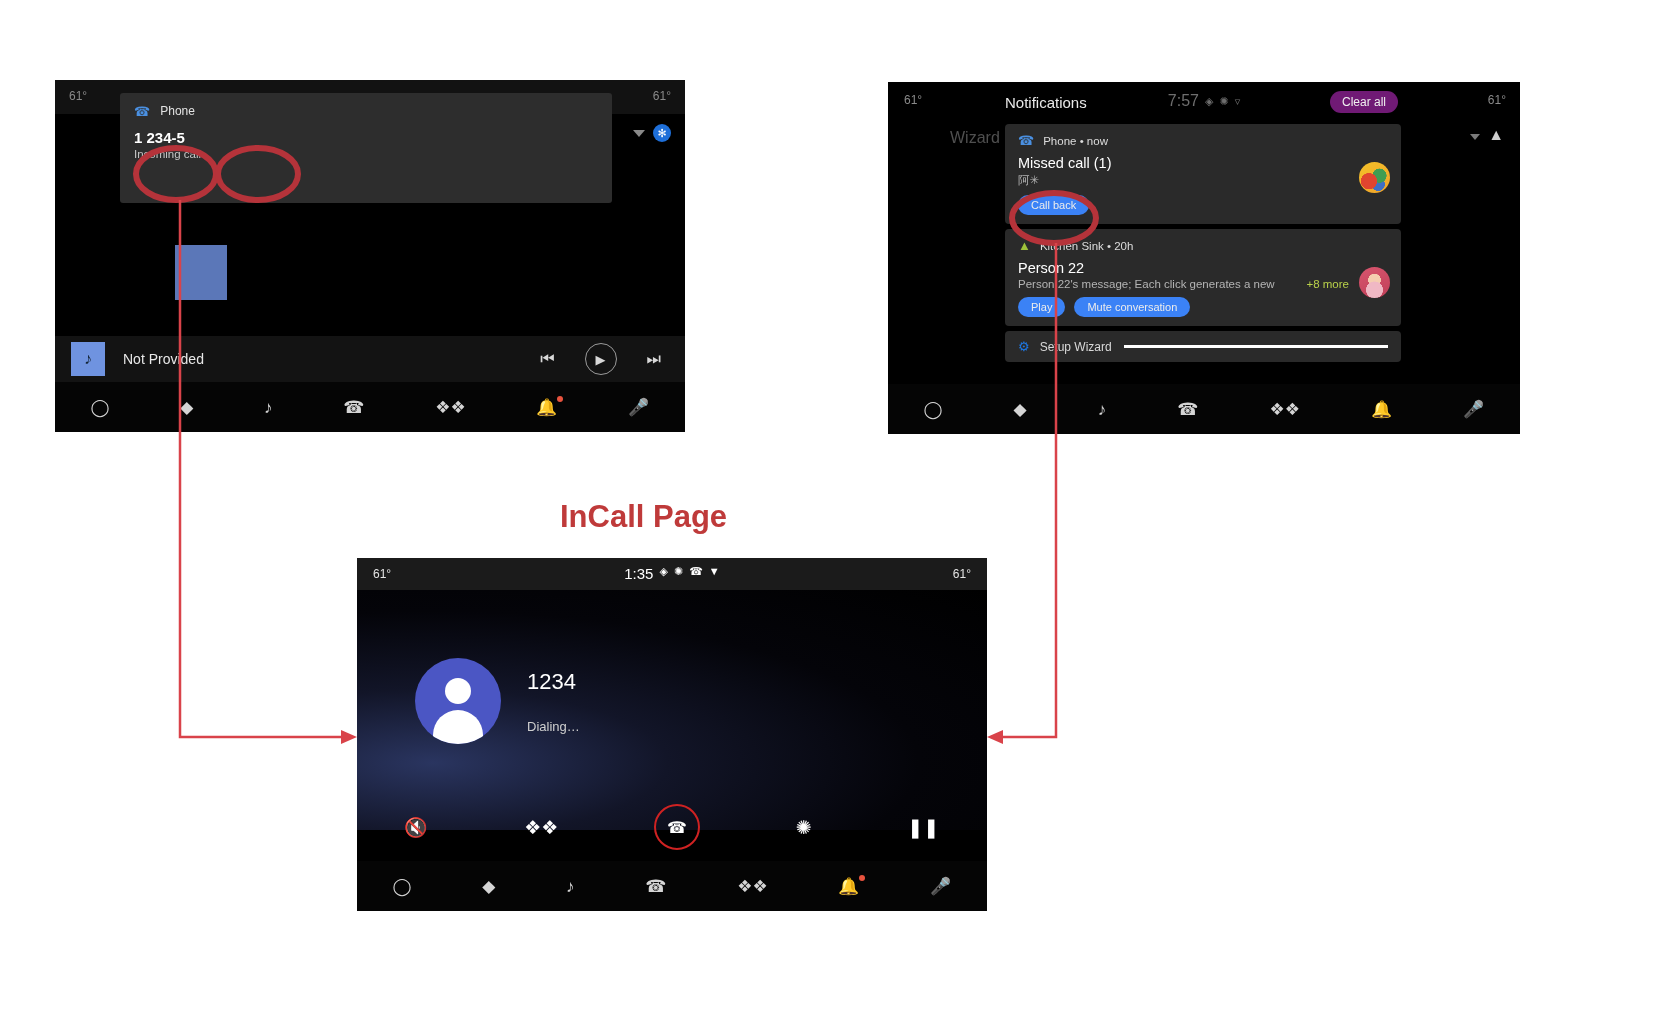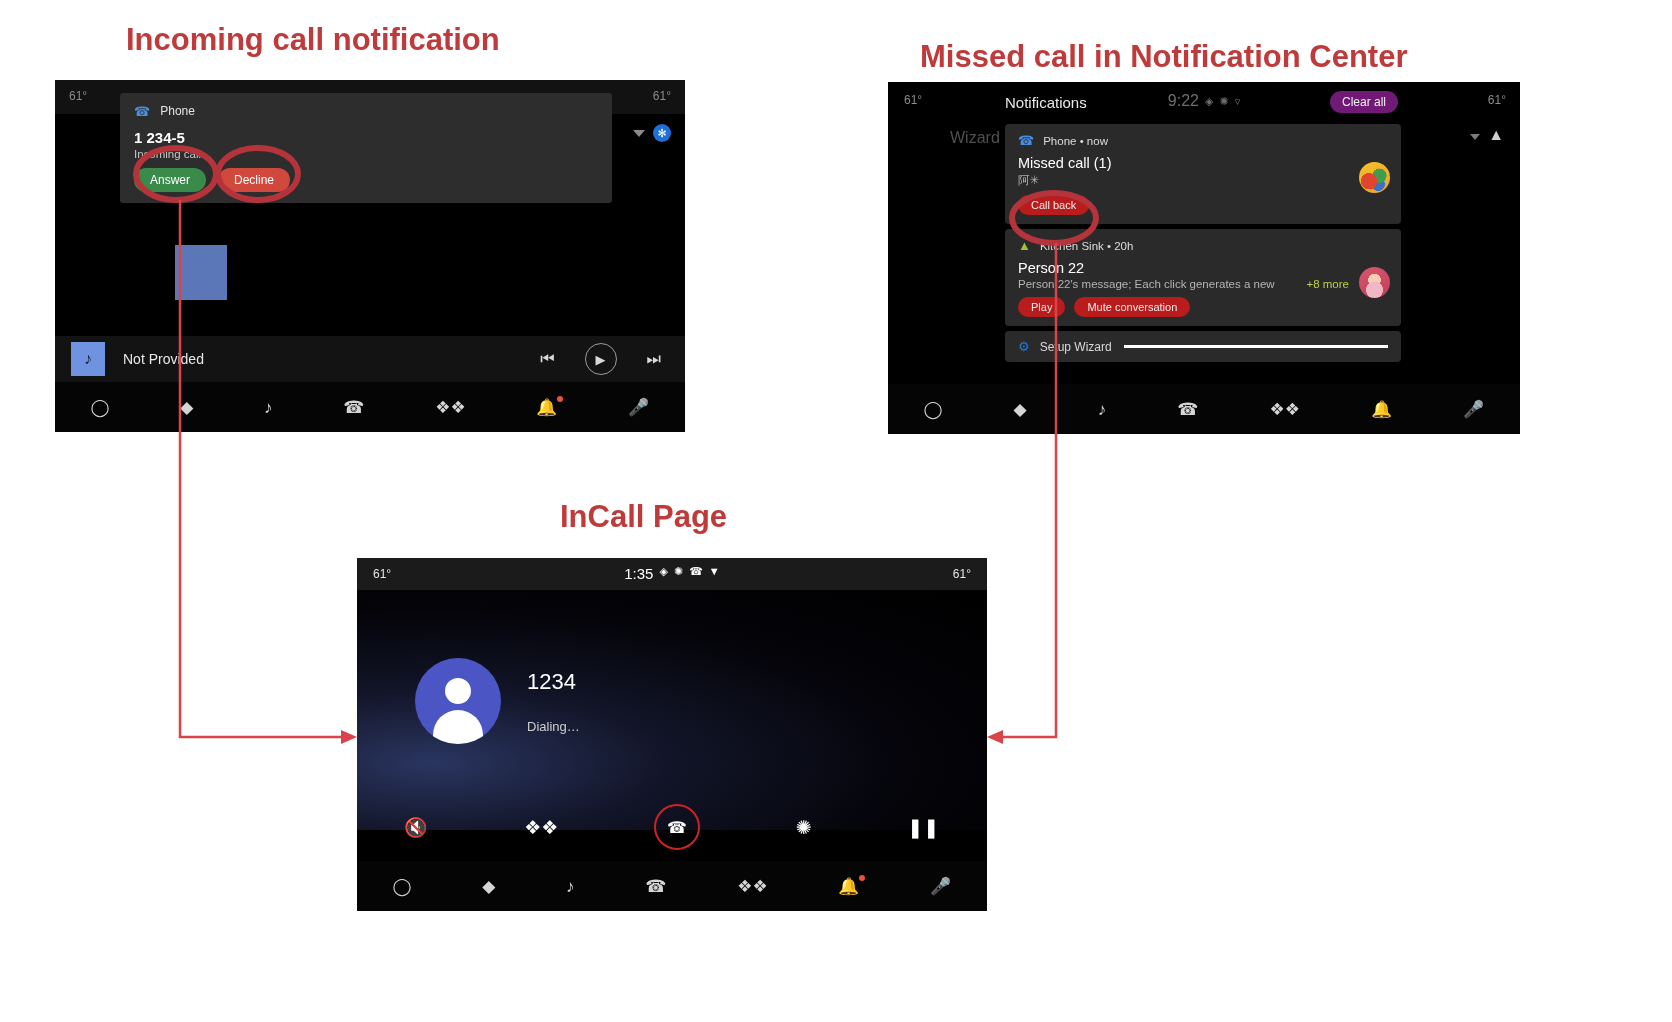--- a/index.html
+++ b/index.html
@@ -153,21 +153,21 @@
   .ncard {
     background: #2a2a2a; border-radius: 4px;
     padding: 9px 13px; margin-bottom: 5px; position: relative;
   }
   .ncard-head { display: flex; align-items: center; gap: 9px; }
   .ncard-app { color: #dcdcdc; font-size: 11.5px; }
   .ncard-title { color: #ffffff; font-size: 14.5px; margin-top: 7px; }
   .ncard-body { color: #b4b4b4; font-size: 11.5px; margin-top: 2px; }
   .ncard-actions { display: flex; gap: 9px; margin-top: 7px; }
   .chip {
-    background: #b91c1c; color: #ececec; border: none;
+    background: #3b82f6; color: #ececec; border: none;
     border-radius: 12px; padding: 4px 13px; font-size: 11px;
     font-family: "Liberation Sans", sans-serif; cursor: pointer;
   }
   .avatar {
     position: absolute; right: 11px; top: 38px;
     width: 31px; height: 31px; border-radius: 50%;
   }
   .avatar-mango {
     background:
       radial-gradient(circle at 32% 62%, #e0452f 0 28%, transparent 29%),
@@ -245,22 +245,20 @@
 
   
   .anno { position: absolute; left: 0; top: 0; width: 1672px; height: 1022px;
           pointer-events: none; }
 </style>
 </head>
 <body>
 
 <div class="stage">
 
-  <div class="section-title" id="title-incoming">Incoming call notification</div>
-  <div class="section-title" id="title-missed">Missed call in Notification Center</div>
   <div class="section-title" id="title-incall">InCall Page</div>
 
   <div class="device" id="panel-incoming">
 
     <div class="p1-statusbar">
       <span class="p1-temp-l">61°</span>
       <span class="p1-temp-r">61°</span>
     </div>
 
     <div class="p1-bg-text">B</div>
@@ -268,24 +266,20 @@
     <div class="p1-bt-dot">✻</div>
     <div class="p1-albumtile"></div>
 
     <div class="hun">
       <div class="hun-head">
         <span class="phone-blue">☎</span>
         <span class="hun-app">Phone</span>
       </div>
       <div class="hun-title">1 234-5</div>
       <div class="hun-sub">Incoming call</div>
-      <div class="hun-actions">
-        <button class="btn-answer">Answer</button>
-        <button class="btn-decline">Decline</button>
-      </div>
     </div>
 
     <div class="p1-mediabar">
       <div class="p1-media-art">♪</div>
       <div class="p1-media-title">Not Provided</div>
       <div class="p1-media-ctrls">
         <span>⏮</span>
         <span class="p1-play-circle">▶</span>
         <span>⏭</span>
       </div>
@@ -301,21 +295,21 @@
       <span class="nv">🎤</span>
     </div>
   </div>
 
   <div class="device" id="panel-notif">
 
     <div class="p2-statusbar">
       <span class="p2-temp-l">61°</span>
       <span class="p2-notif-label">Notifications</span>
       <span class="p2-clock">
-        <span>9:22</span>
+        <span>7:57</span>
         <span class="ico">◈</span>
         <span class="ico">✺</span>
         <span class="ico">▿</span>
       </span>
       <button class="p2-clearall">Clear all</button>
       <span class="p2-temp-r">61°</span>
     </div>
 
     <div class="p2-bg-android">Wizard</div>
     <div class="p2-bg-caret"></div>

